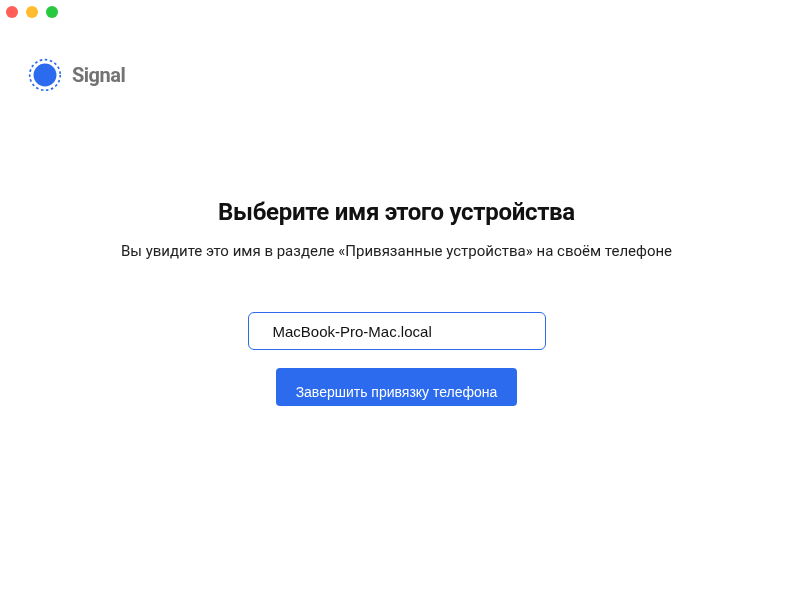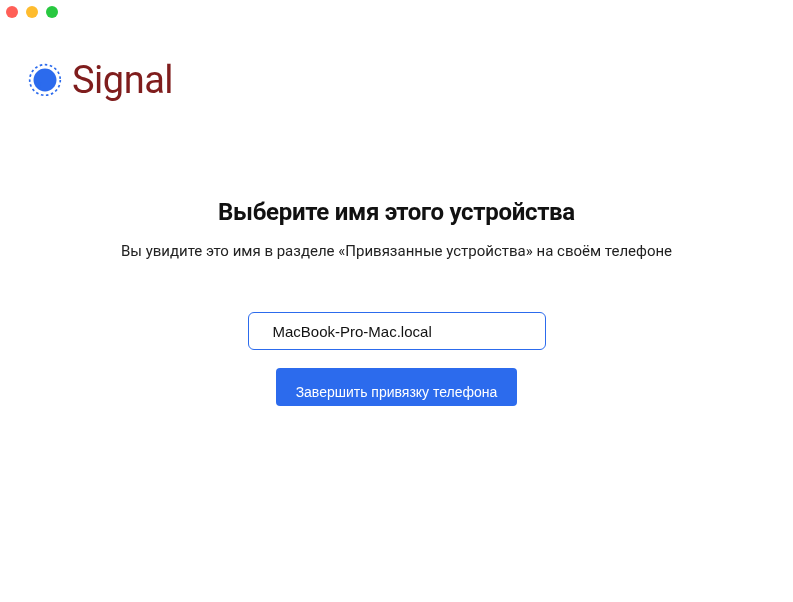--- a/index.html
+++ b/index.html
@@ -29,23 +29,23 @@
 
     .brand {
       position: absolute;
       top: 58px;
       left: 28px;
       display: flex;
       align-items: center;
       gap: 10px;
     }
     .brand-name {
-      font-size: 38px;
-      font-weight: 400;
-      color: #7f1d1d;
+      font-size: 20px;
+      font-weight: 700;
+      color: #737373;
       letter-spacing: -0.5px;
     }
     .logo-svg {
       width: 34px;
       height: 34px;
       display: block;
     }
 
     .content {
       position: absolute;

